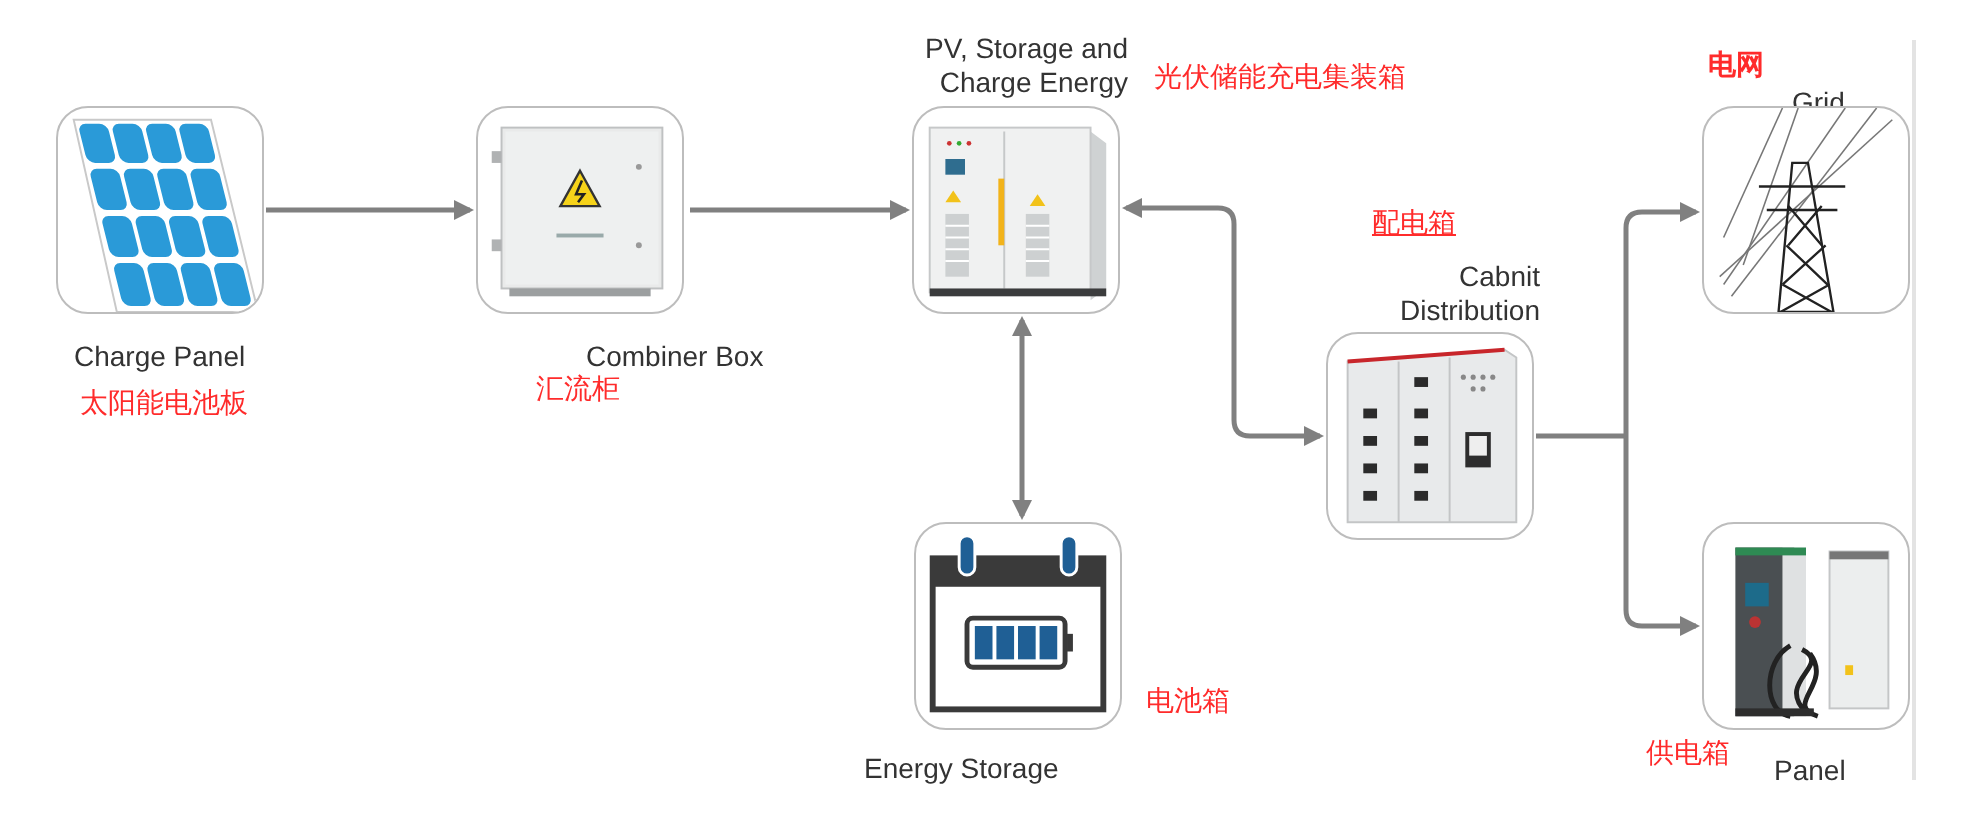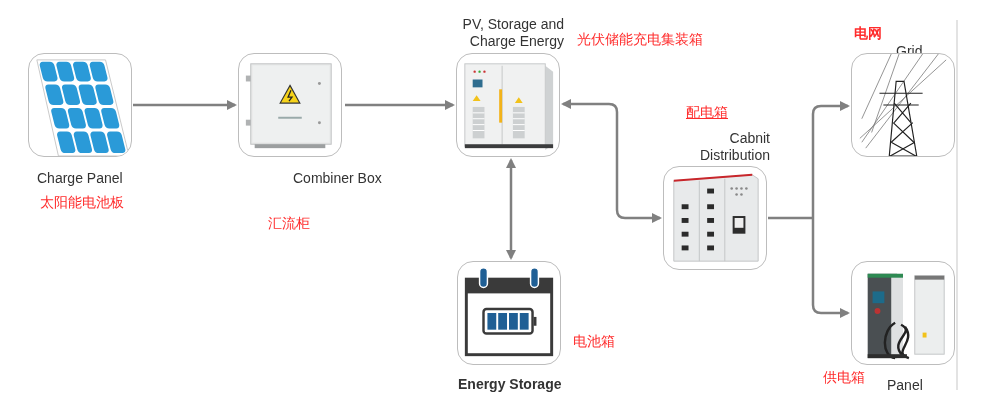--- a/index.html
+++ b/index.html
@@ -73,21 +73,21 @@
       <rect x="7" y="67" width="5" height="6" fill="#b0b2b3"></rect>
     <polygon points="52,32 62,50 42,50" fill="#f6d31a" stroke="#333" stroke-width="1.2"></polygon>
     <path d="M53,37 L50,44 L54,44 L51,48" stroke="#222" stroke-width="1.3" fill="none"></path>
     <rect x="40" y="64" width="24" height="2" fill="#9aa"></rect>
     <circle cx="82" cy="30" r="1.5" fill="#999"></circle>
       <circle cx="82" cy="70" r="1.5" fill="#999"></circle>
     <rect x="16" y="92" width="72" height="4" fill="#9c9fa0"></rect>
   </svg>
 </div>
 <div class="lbl" style="left:247px;top:170px;margin-left:46px;">Combiner Box</div>
-<div class="cn" style="left:268px;top:187px;margin-top:28px;">汇流柜</div>
+<div class="cn" style="left:268px;top:187px;">汇流柜</div>
 
 <div class="lbl center" style="left:452px;top:16px;width:112px;">
   <div>PV, Storage and</div>
   <div>Charge Energy</div>
 </div>
 <div class="cn" style="left:577px;top:31px;">光伏储能充电集装箱</div>
 <div class="node" style="left:456px;top:53px;">
   <svg viewBox="0 0 104 104">
     <polygon points="90,12 98,18 98,92 90,98" fill="#cfd2d3"></polygon>
     <rect x="8" y="10" width="82" height="84" fill="#f0f1f1" stroke="#c6c8c9"></rect>
@@ -126,22 +126,22 @@
     <rect x="26" y="48" width="50" height="25" rx="3" fill="#fff" stroke="#3a3a3a" stroke-width="2.5"></rect>
     <rect x="77" y="56" width="3" height="9" fill="#3a3a3a"></rect>
     <g fill="#1f5f95">
         <rect x="30" y="52" width="9" height="17"></rect>
         <rect x="41" y="52" width="9" height="17"></rect>
         <rect x="52" y="52" width="9" height="17"></rect>
         <rect x="63" y="52" width="9" height="17"></rect>
       </g>
   </svg>
 </div>
-<div class="lbl" style="left:458px;top:376px;font-weight:bold;">Energy Storage</div>
-<div class="cn" style="left:573px;top:333px;">电池箱</div>
+<div class="lbl" style="left:432px;top:376px;">Energy Storage</div>
+<div class="cn" style="left:573px;top:343px;">电池箱</div>
 
 <div class="cn" style="left:686px;top:104px;text-decoration:underline;">配电箱</div>
 <div class="lbl center" style="left:660px;top:130px;width:110px;">
   <div>Cabnit</div>
   <div>Distribution</div>
 </div>
 <div class="node" style="left:663px;top:166px;">
   <svg viewBox="0 0 104 104">
     <polygon points="10,14 90,8 96,12 96,96 10,96" fill="#e8eaeb" stroke="#c3c5c6"></polygon>
     <line x1="10" y1="14" x2="90" y2="8" stroke="#c8262b" stroke-width="2"></line>

